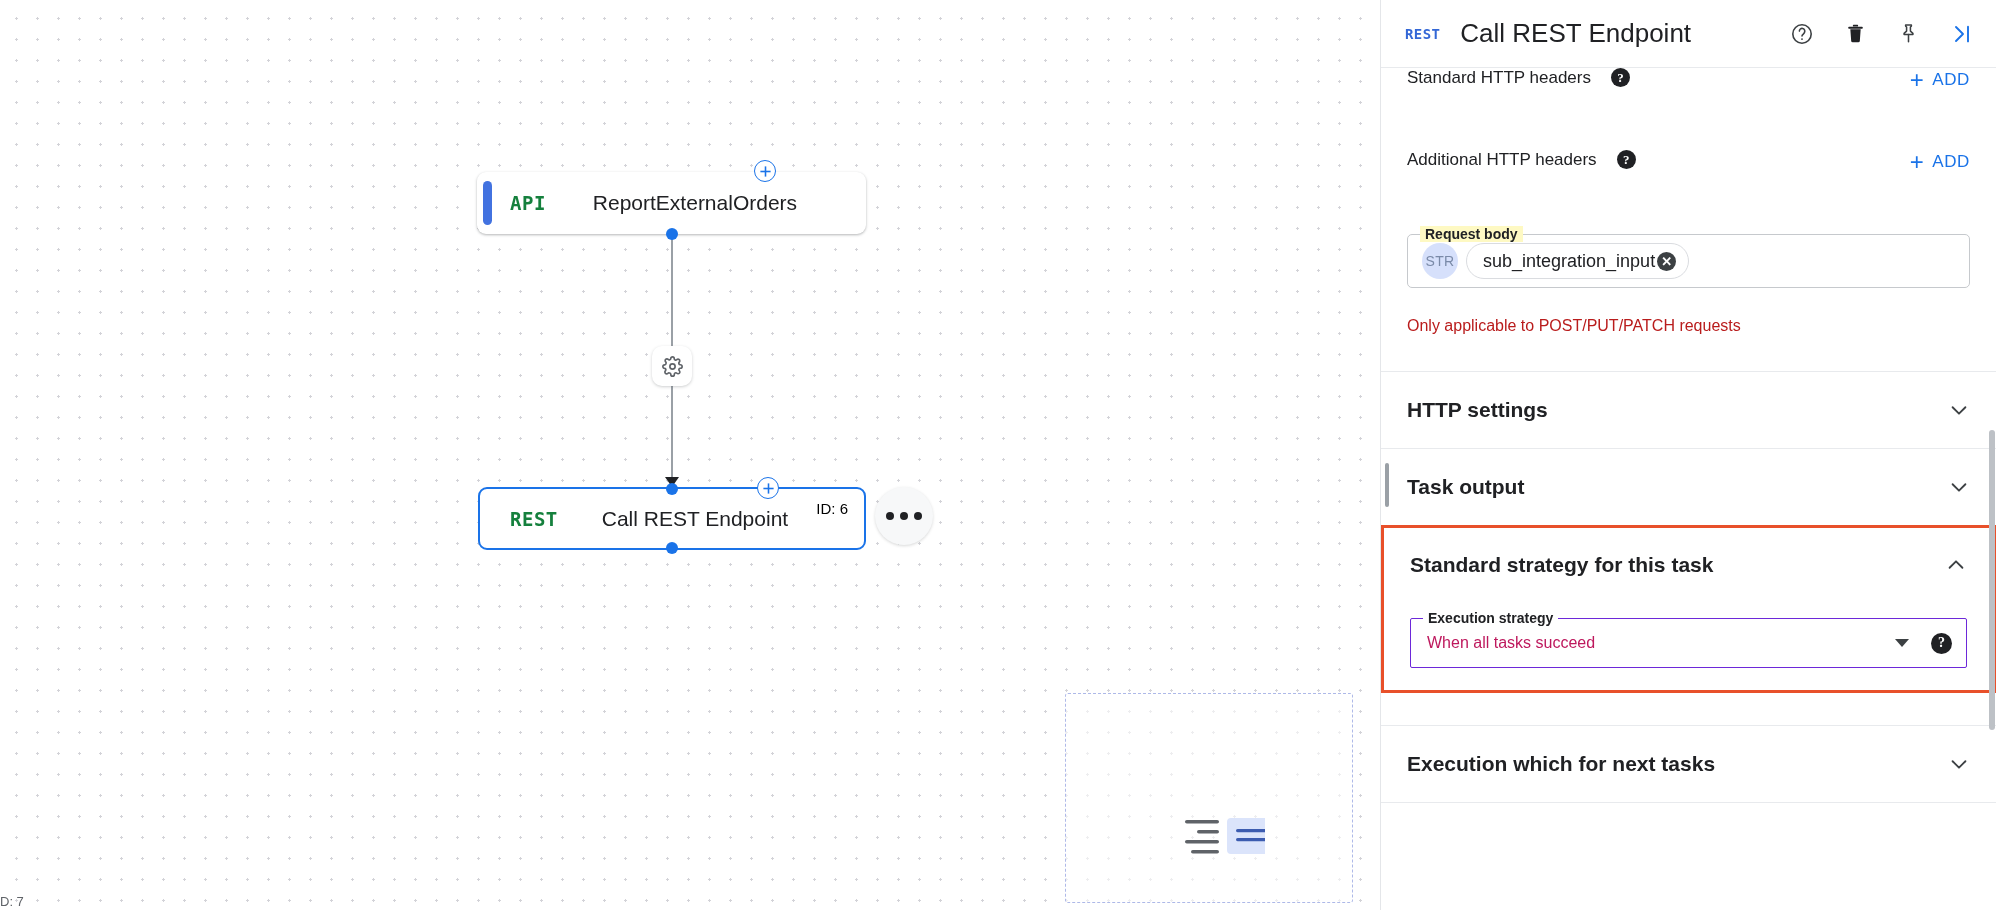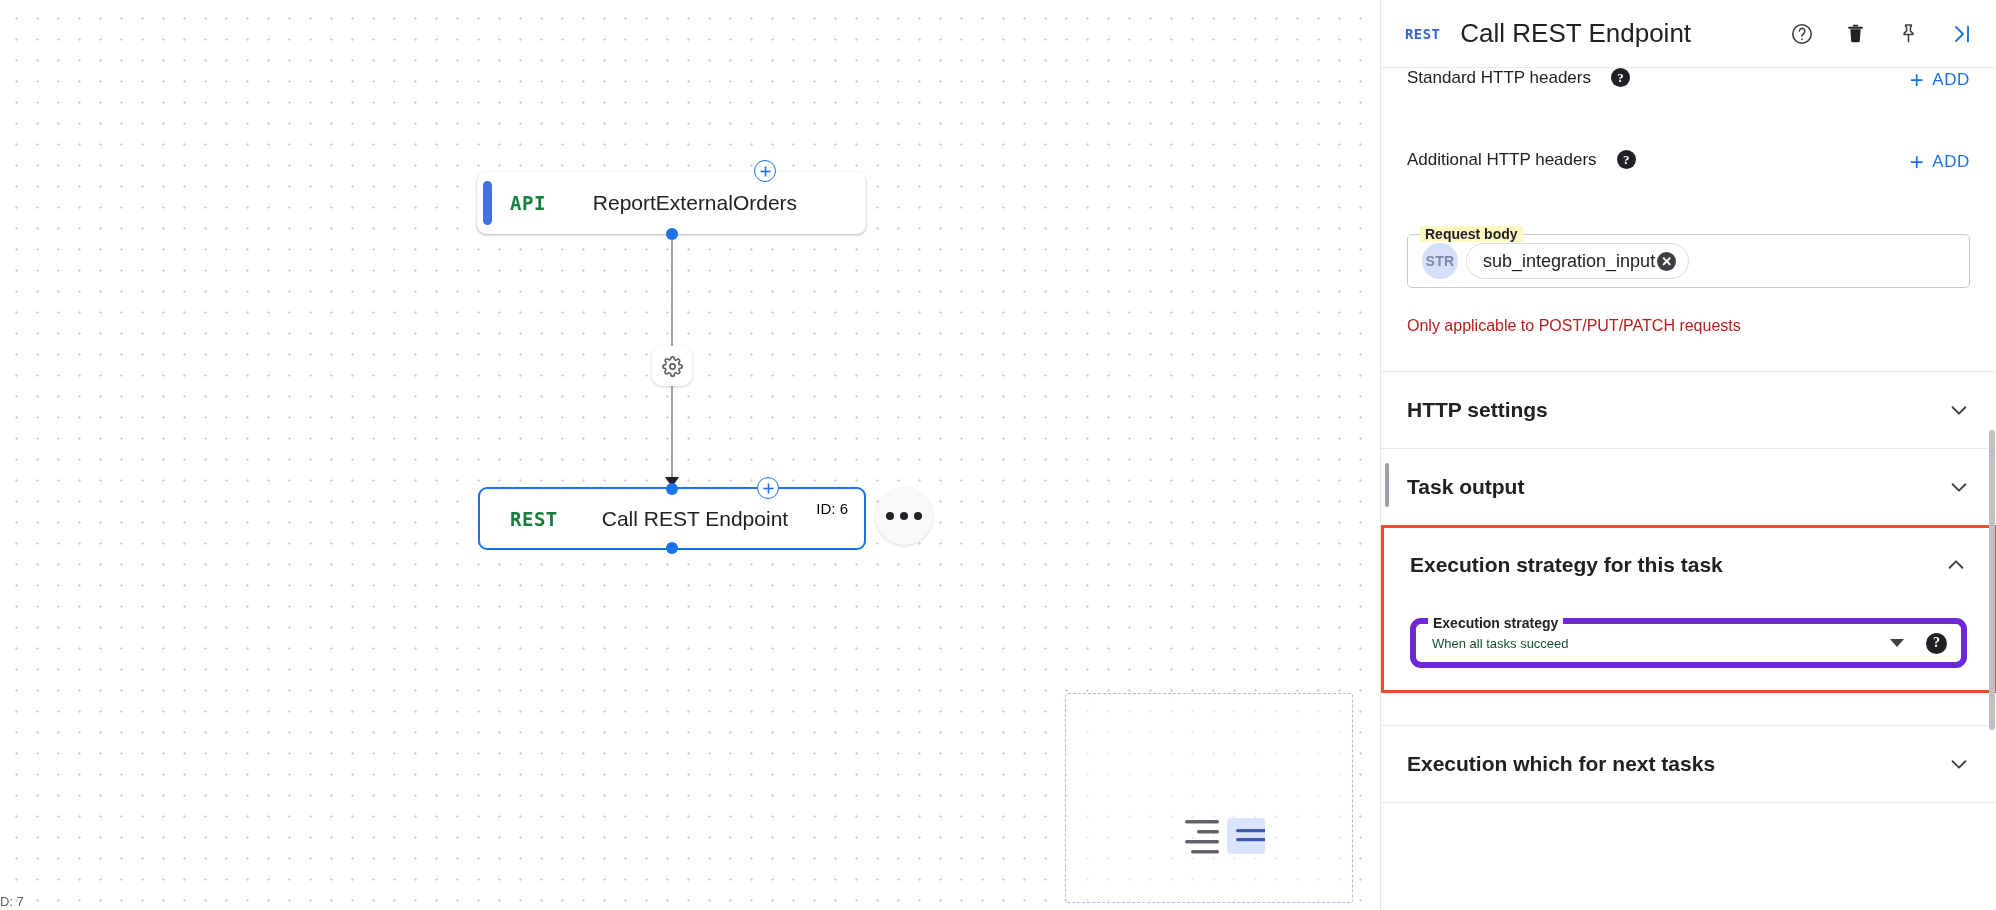--- a/index.html
+++ b/index.html
@@ -153,21 +153,21 @@
   }
   .field > .legend {
     position: absolute; top: -9px; left: 12px;
     background: #fef9c3; padding: 0 5px;
     font-size: 14px; font-weight: 700; color: #202124;
   }
   .str-badge {
     width: 36px; height: 36px; border-radius: 50%;
     background: #d6e0fb; color: #7a8aa8;
     display: flex; align-items: center; justify-content: center;
-    font-size: 14px; font-weight: 700; letter-spacing: .3px;
+    font-size: 14px; font-weight: 400; letter-spacing: .3px;
     flex: 0 0 36px;
   }
   .chip {
     margin-left: 8px; height: 36px; border-radius: 18px;
     border: 1px solid #dadce0; background: #fff;
     display: flex; align-items: center; gap: 2px;
     padding: 0 12px 0 16px; font-size: 18px; color: #202124;
   }
   .chip .x {
     width: 19px; height: 19px; border-radius: 50%;
@@ -200,28 +200,28 @@
     margin: 0; position: relative; background: #fff;
   }
   #exec-desc {
     padding: 0 26px; font-size: 16.5px; color: #5f6368; line-height: 25px;
   }
   #exec-desc a { color: #1a56c5; text-decoration: underline; }
   .ext-link { display: inline-block; vertical-align: -2px; margin-left: 3px; }
 
   .select-field {
     position: relative; margin: 16px 26px 22px 26px;
-    border: 6px solid #6d28d9; border-radius: 11px;
+    border: 1px solid #6d28d9; border-radius: 2px;
     height: 50px; display: flex; align-items: center; padding: 0 14px 0 16px;
   }
   .select-field .legend {
     position: absolute; top: -9px; left: 12px; background: #fff; padding: 0 5px;
     font-size: 14px; font-weight: 700; color: #202124;
   }
-  .select-value { font-size: 13px; color: #14532d; }
+  .select-value { font-size: 16px; color: #be185d; }
   .caret {
     margin-left: auto; width: 0; height: 0;
     border-left: 7px solid transparent; border-right: 7px solid transparent;
     border-top: 8px solid #3c4043;
   }
   .select-help {
     margin-left: 22px; width: 21px; height: 21px; border-radius: 50%;
     background: #202124; color: #fff; font-size: 14px; font-weight: 700;
     display: flex; align-items: center; justify-content: center;
     font-family: "Liberation Serif", serif;
@@ -382,21 +382,21 @@
         <span class="s-title">Task output</span>
         <span class="chev">
           <svg width="22" height="22" viewBox="0 0 24 24" fill="none" stroke="#3c4043" stroke-width="2" stroke-linecap="round" stroke-linejoin="round">
             <polyline points="5,9 12,16 19,9"></polyline>
           </svg>
         </span>
       </div>
 
       <div id="exec-strategy-block">
         <div class="section" style="height:74px;">
-          <span class="s-title">Execution strategy for this task</span>
+          <span class="s-title">Standard strategy for this task</span>
           <span class="chev">
             <svg width="22" height="22" viewBox="0 0 24 24" fill="none" stroke="#3c4043" stroke-width="2" stroke-linecap="round" stroke-linejoin="round">
               <polyline points="5,15 12,8 19,15"></polyline>
             </svg>
           </span>
         </div>
 
 
         <div class="select-field">
           <span class="legend">Execution strategy</span>

